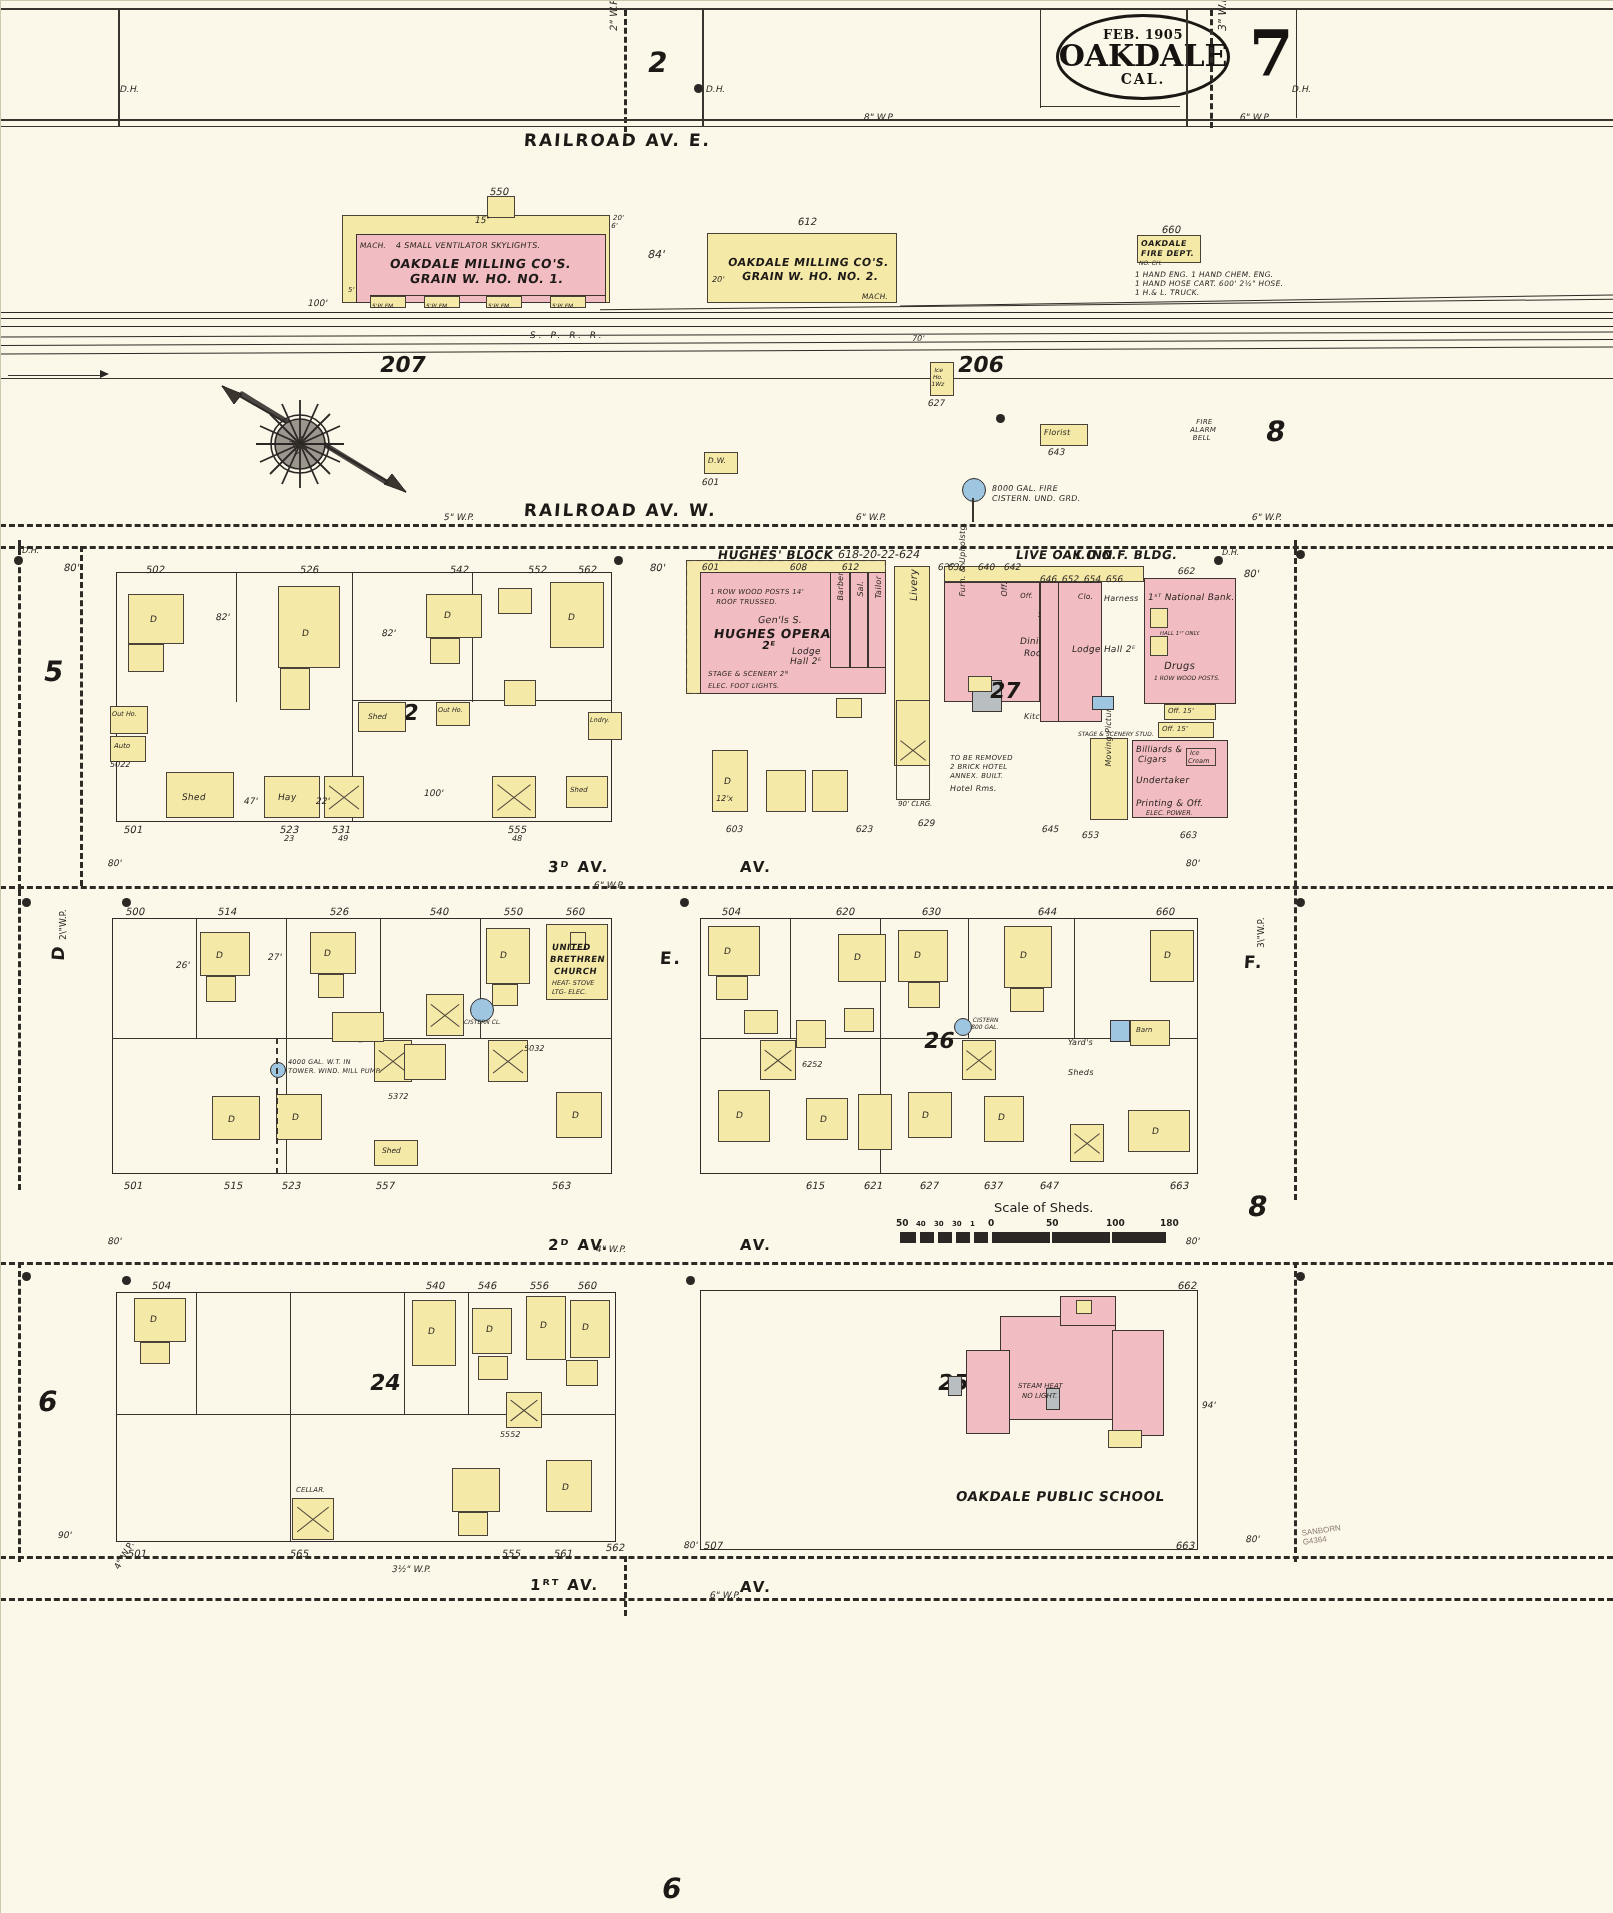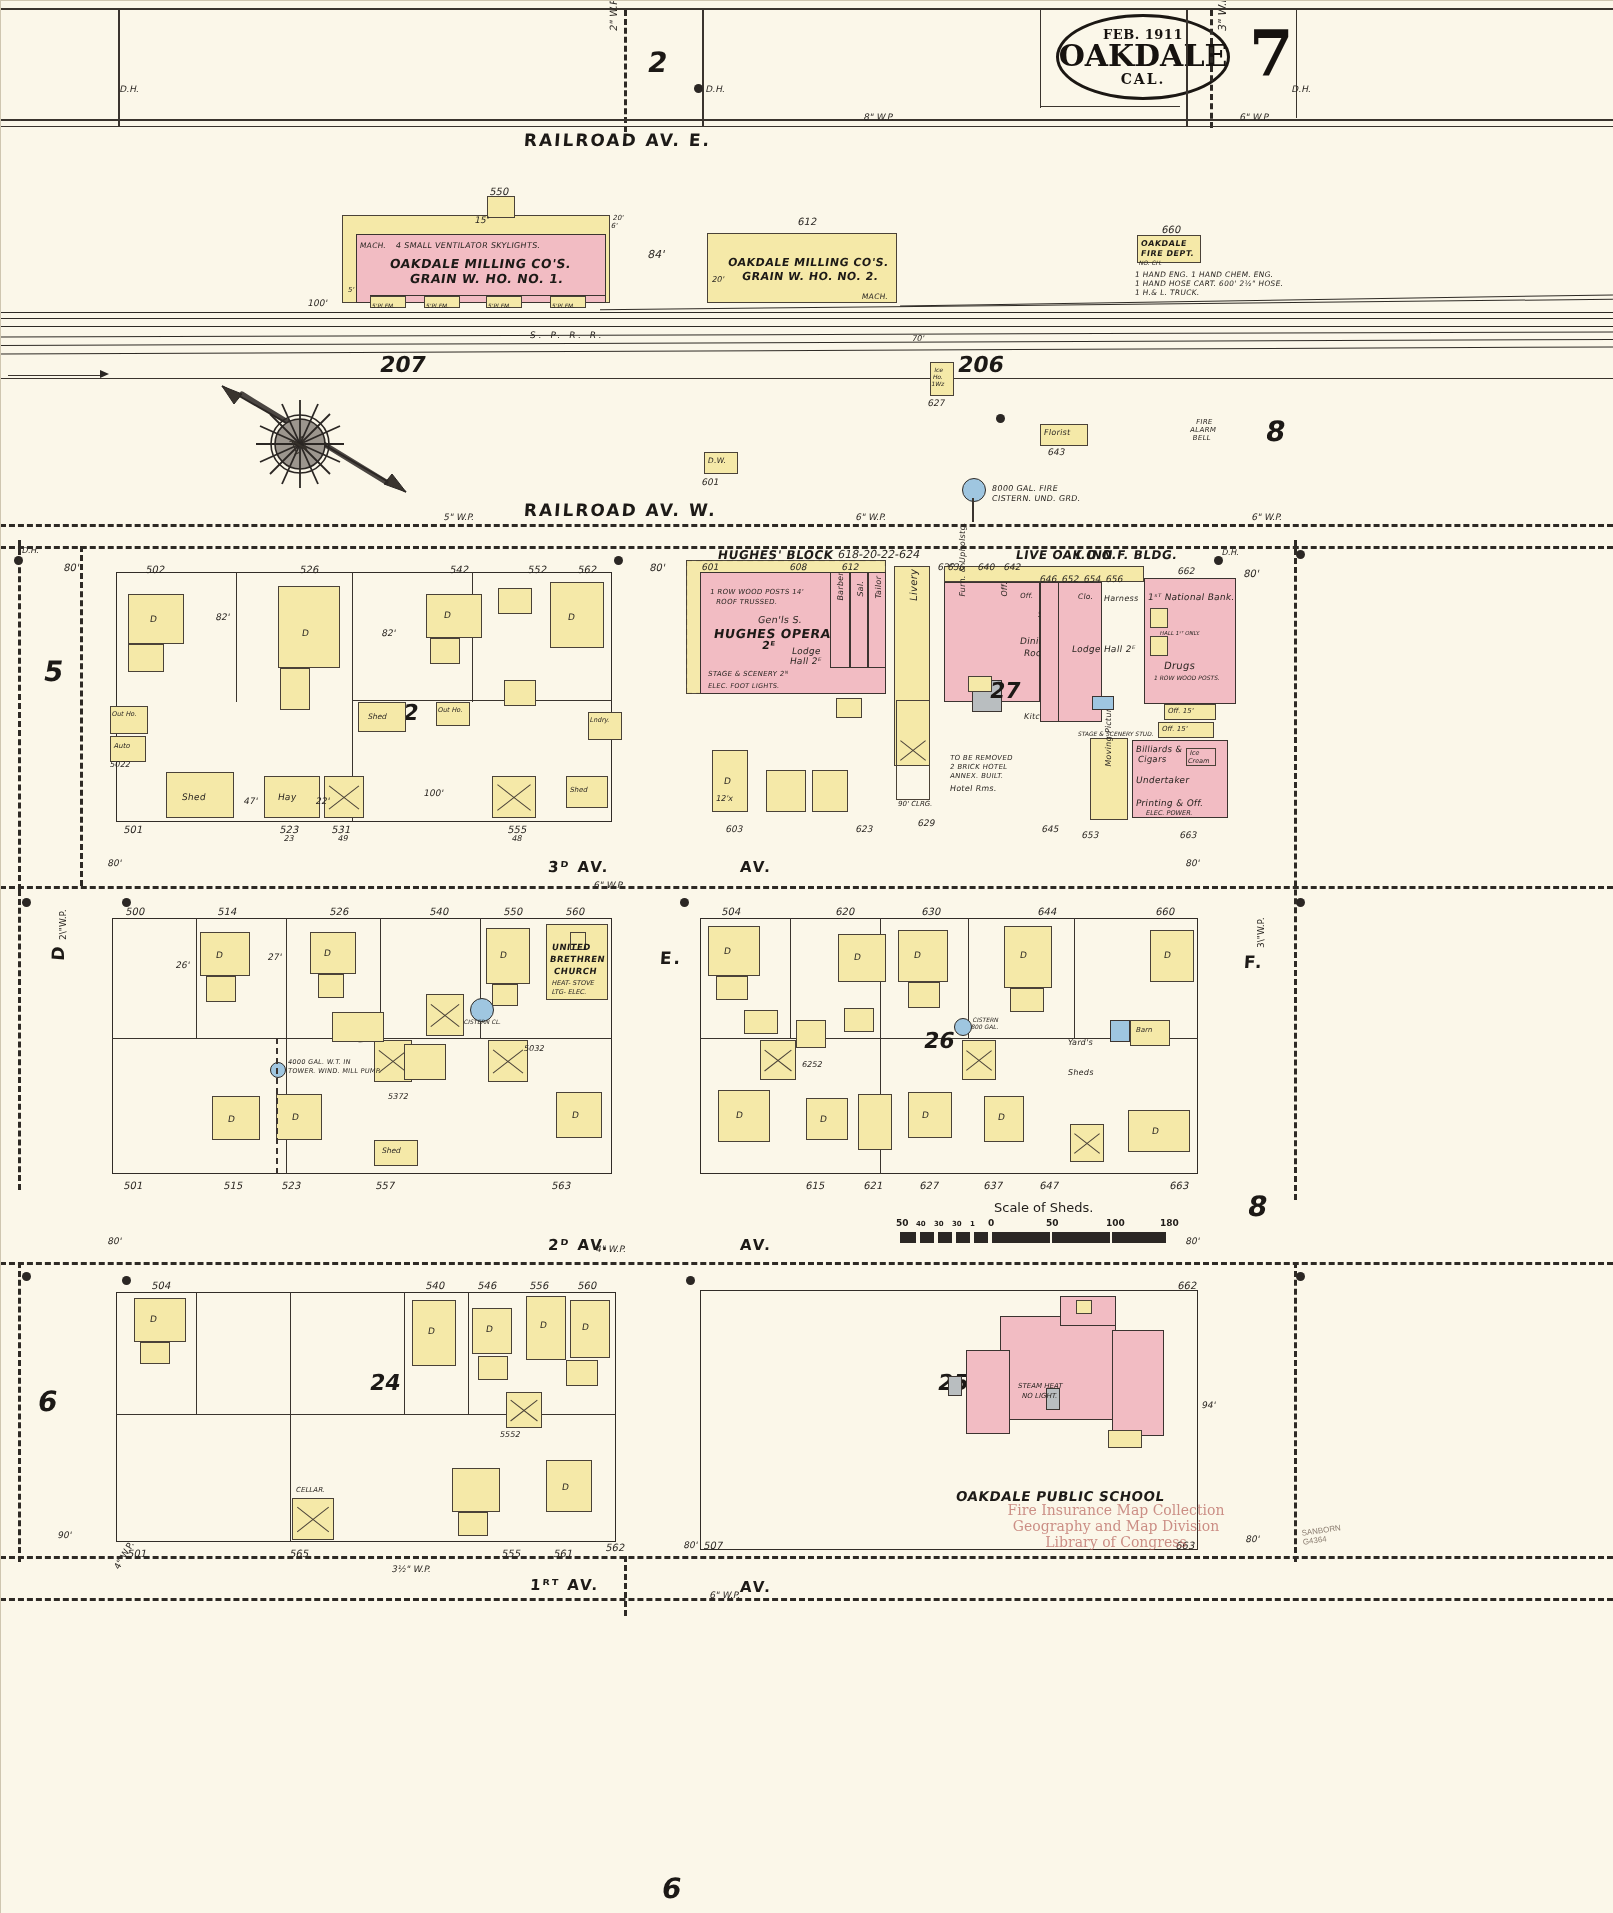--- a/index.html
+++ b/index.html
@@ -69,21 +69,21 @@
 
   
   .compass{position:absolute;}
 </style>
 </head>
 <body>
 
 <div id="sheet">
 
   <div class="cartouche abs" style="left:1056px;top:14px;">
-    <div class="cart-date">FEB. 1911</div>
+    <div class="cart-date">FEB. 1905</div>
     <div class="cart-name">OAKDALE</div>
     <div class="cart-state">CAL.</div>
   </div>
   <div class="abs sheetnum" style="left:1249px;top:16px;font-size:64px;">7</div>
   <div class="abs num" style="left:1216px;top:30px;font-size:11px;transform:rotate(-90deg) skewX(-10deg);transform-origin:left top;">3" W.P.</div>
 
   <div class="abs blocknum" style="left:648px;top:46px;font-size:28px;">2</div>
 
   <div class="abs blocknum" style="left:1266px;top:415px;font-size:28px;">8</div>
   <div class="abs blocknum" style="left:1248px;top:1190px;font-size:28px;">8</div>
@@ -650,25 +650,20 @@
   <div class="abs num" style="left:392px;top:1564px;font-size:9px;">3½" W.P.</div>
   <div class="abs num" style="left:1246px;top:1534px;font-size:9px;">80'</div>
   <div class="abs num" style="left:684px;top:1540px;font-size:9px;">80'</div>
 
   <div class="abs street" style="left:530px;top:1576px;font-size:15px;">1ᴿᵀ   AV.</div>
   <div class="abs street" style="left:740px;top:1578px;font-size:15px;">AV.</div>
   <div class="dashlinev" style="left:624px;top:1556px;height:60px;"></div>
   <div class="dashline" style="left:0;top:1598px;width:1613px;"></div>
   <div class="abs num" style="left:710px;top:1590px;font-size:9px;">6" W.P.</div>
 
-  <div class="stamp" style="left:986px;top:1502px;width:260px;font-size:14px;">
-    <span>Fire Insurance Map Collection</span><br>
-    <span>Geography and Map Division</span><br>
-    <span>Library of Congress</span>
-  </div>
   <div class="abs" style="left:1302px;top:1526px;font-size:8px;color:#8e8074;transform:rotate(-8deg);">SANBORN<br>G4364</div>
 
   <div class="dashlinev" style="left:1294px;top:540px;height:660px;"></div>
   <div class="dashlinev" style="left:1294px;top:1262px;height:300px;"></div>
   <div class="dashlinev" style="left:18px;top:1262px;height:300px;"></div>
   <div class="dashlinev" style="left:18px;top:540px;height:350px;"></div>
 
   <div class="abs" style="left:0;top:0;width:1613px;height:1913px;border:1px solid #cfc6b0;pointer-events:none;"></div>
 </div>
 

